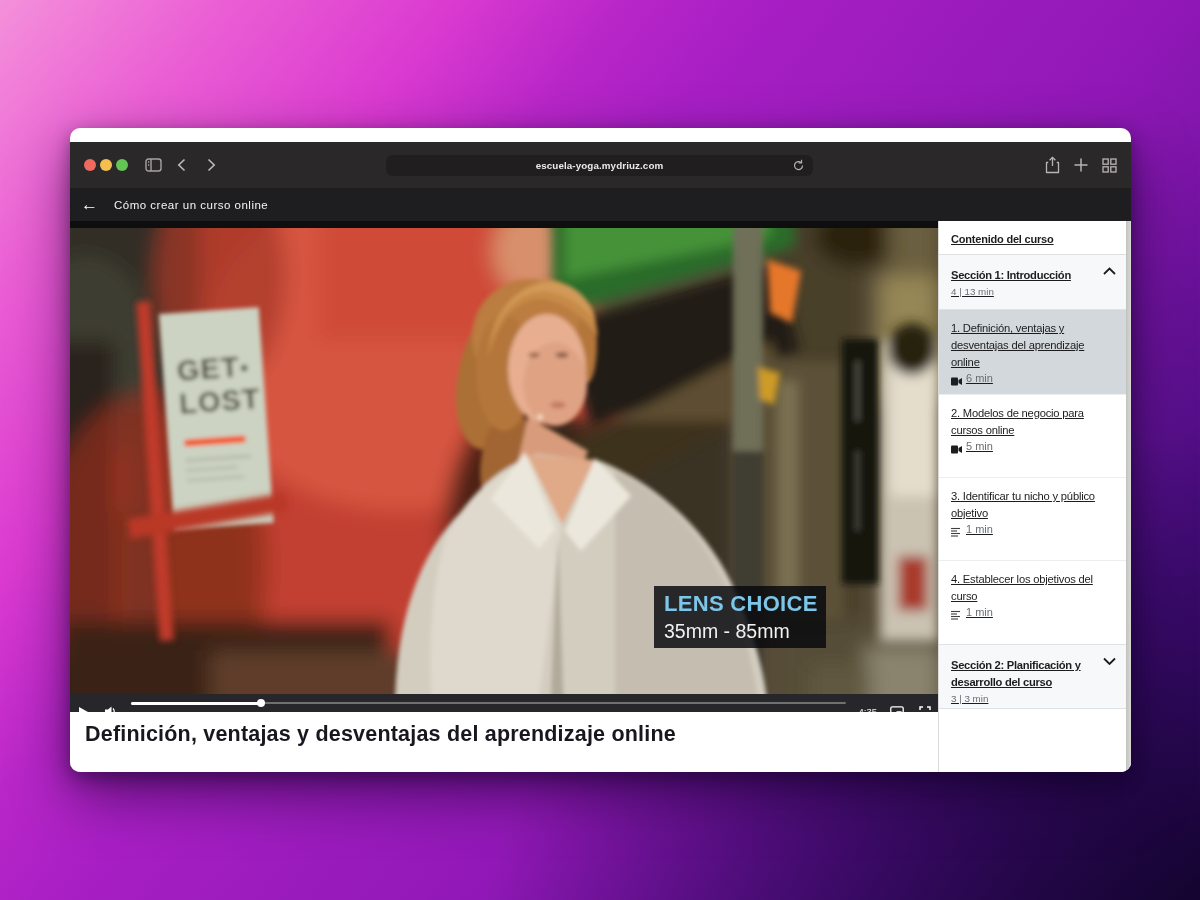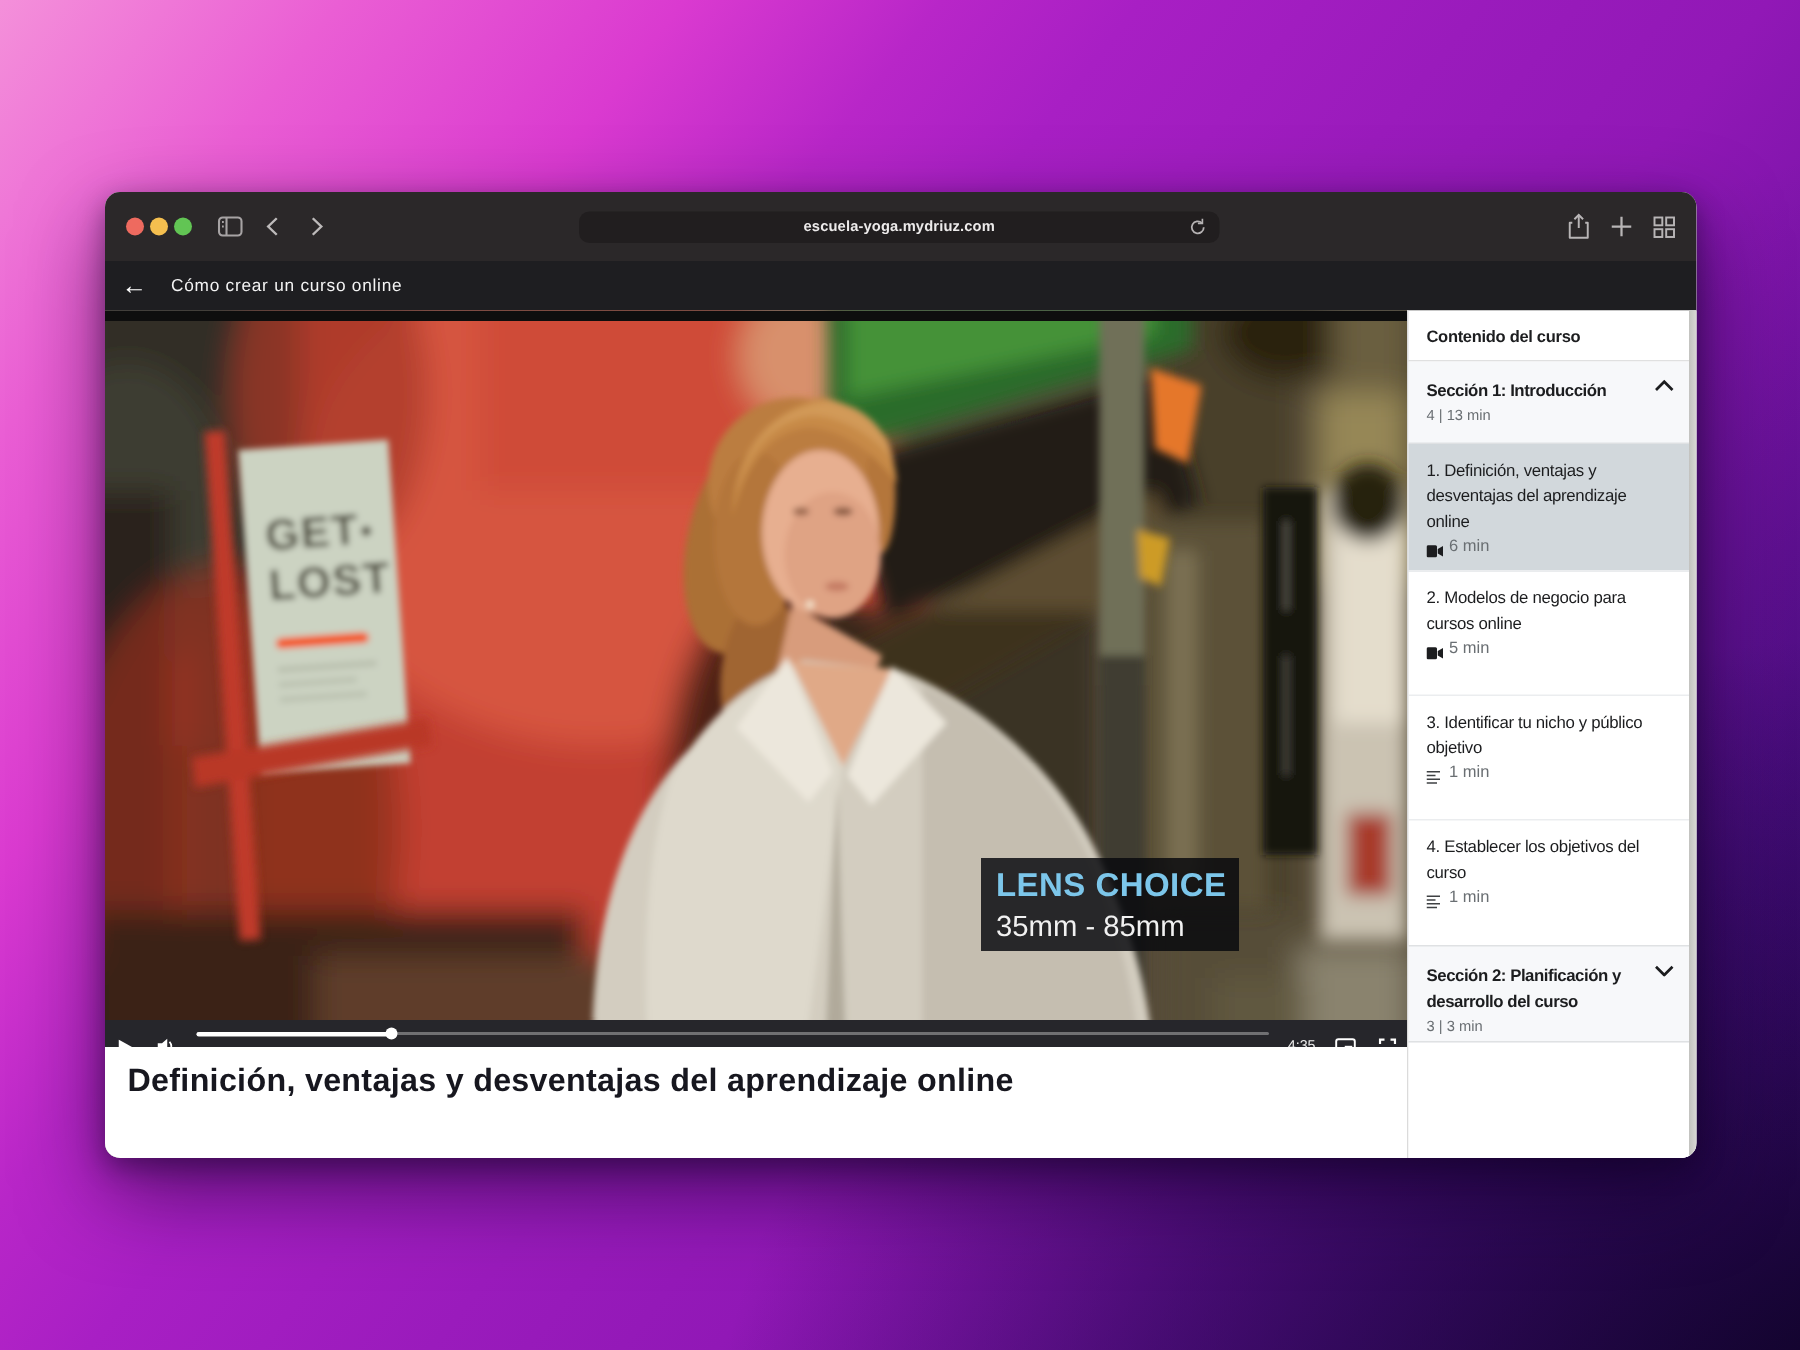--- a/index.html
+++ b/index.html
@@ -11,21 +11,21 @@
       radial-gradient(1120px 740px at 108% 107%, rgba(8,2,26,.93) 0%, rgba(24,4,58,.45) 47%, rgba(24,4,58,0) 73%),
       linear-gradient(128deg, #f490da 0%, #ea5ed4 12%, #da3ad0 24%, #b826c8 33%, #a81fc4 40%, #9a1bbc 52%, #9118b6 62%, #7a14a8 72%, #5a1094 84%, #3b0b77 100%);
   }
   .window {
     position:absolute; left:70px; top:128px; width:1061px; height:644px;
     border-radius:10px; overflow:hidden;
     box-shadow:0 22px 55px rgba(15,0,35,.55), 0 6px 18px rgba(15,0,35,.4);
     background:#fff;
   }
   
-  .chrome { height:46px; background:#2b2829; display:flex; align-items:center; position:relative; }
+  .chrome { height:46px; background:#2b2829; display:flex; align-items:center; position:relative;margin-top:14px; }
   .dot { width:12px; height:12px; border-radius:50%; display:inline-block; }
   .lights { display:flex; gap:4px; margin-left:14px; }
   .cicon { color:#a7a3a4; }
   .urlbar {
     position:absolute; left:316px; top:13px; width:427px; height:21px;
     background:#211e1f; border-radius:7px; display:flex; align-items:center; justify-content:center;
   }
   .urlbar span { color:#eceaea; font-size:9.8px; font-weight:bold; letter-spacing:.1px; }
   .reload { position:absolute; right:9px; top:3px; color:#b5b2b3; font-size:12px; }
   .rights { position:absolute; right:14px; top:0; height:46px; display:flex; align-items:center; gap:13px; }
@@ -44,21 +44,21 @@
   }
   .ctl-time { color:#eee; font-size:9.5px; }
   .track { position:absolute; left:61px; top:8px; width:715px; height:2.2px; background:rgba(255,255,255,.34); border-radius:2px; }
   .track .played { position:absolute; left:0; top:0; height:2.5px; width:129px; background:#fff; border-radius:2px; }
   .track .knob { position:absolute; left:126px; top:-2.6px; width:8px; height:8px; border-radius:50%; background:#fff; }
   
   .titlestrip { position:absolute; left:0; top:491px; width:868px; height:74px; background:#fff; }
   .titlestrip h1 { font-size:21.5px; font-weight:bold; color:#17171f; margin:10px 0 0 15px; letter-spacing:.2px; }
   
   .sidebar { width:193px; background:#fff; border-left:1px solid #dbdbdb; position:relative; font-size:11.2px; color:#1c1d1f; }
-  .sb-inner { width:187px; }
+  .sb-inner { width:187px;text-decoration:underline; }
   .scrollstrip { position:absolute; right:0; top:0; width:5px; height:565px; background:linear-gradient(90deg,#c2c2bf,#d8d8d5); }
   .sb-h { height:34px; padding:12px 12px 0 12px; font-weight:bold; font-size:11px; letter-spacing:-.2px; border-bottom:1px solid #e0e0e0; white-space:nowrap; }
   .sec { background:#f7f8fa; border-bottom:1px solid #dfe1e3; padding:12px 12px 0 12px; position:relative; height:55px; }
   .sec .t { font-weight:bold; font-size:11.2px; letter-spacing:-.3px; line-height:17px; white-space:nowrap; }
   .sec .m { color:#6a6f73; font-size:9.8px; line-height:15px; margin-top:0; }
   .chev { position:absolute; right:10px; top:12px; }
   .item { height:83px; padding:10px 12px 0 12px; border-bottom:1px solid #ebedef; line-height:17px; letter-spacing:-.2px; white-space:nowrap; }
   .item.active { background:#d2d8dc; height:85px; }
   .meta { color:#6a6f73; font-size:11px; line-height:15px; display:flex; align-items:flex-end; gap:4px; letter-spacing:0; }
   .sb-rest { height:130px; background:#fff; }

